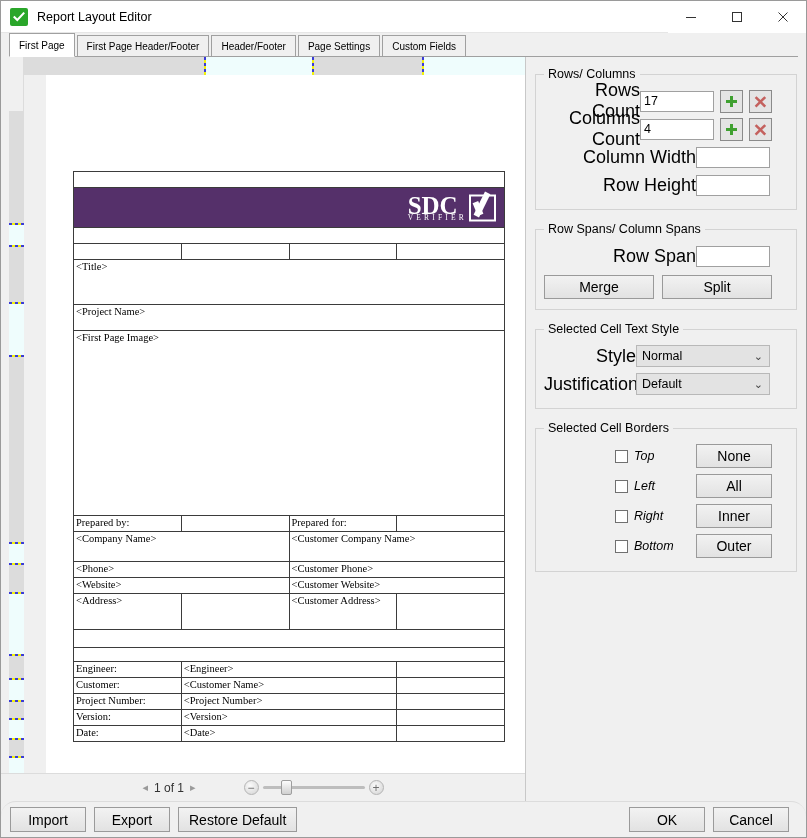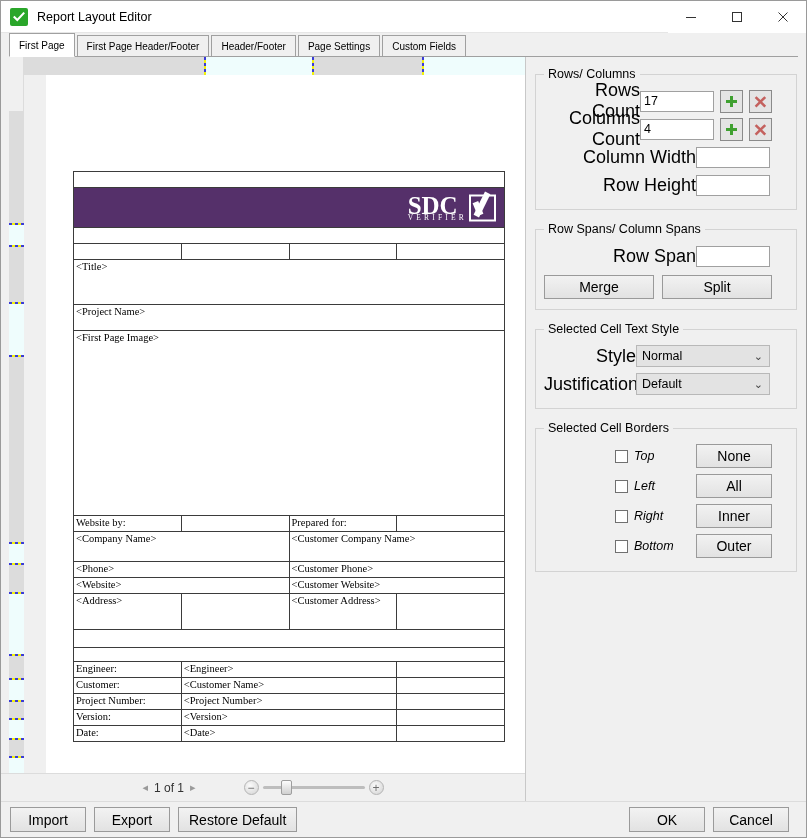--- a/index.html
+++ b/index.html
@@ -252,20 +252,21 @@
   .chkrow { display:flex; align-items:center; justify-content:flex-end; height:30px; }
   .chkrow .cl { width:62px; font-size:12.5px;font-style:italic; }
 
   
   .footer {
     height: 36px; min-height:36px;
     background:#f0f0f0;
     border-top:1px solid #dcdcdc;
     display:flex; align-items:center;
     padding: 0 9px;
+    border-radius: 15px;
   }
   .footer .btn { height:25px; padding: 0 10px; min-width:76px; margin-right:8px; }
   .footer .right { margin-left:auto; display:flex; }
   .footer .right .btn { min-width:76px; }
 </style>
 </head>
 <body>
 
 <div class="window">
 
@@ -372,21 +373,21 @@
             <tr>
               <td colspan="4" style="height:45px">&lt;Title&gt;</td>
             </tr>
             <tr>
               <td colspan="4" style="height:26px">&lt;Project Name&gt;</td>
             </tr>
             <tr class="tall-img">
               <td colspan="4">&lt;First Page Image&gt;</td>
             </tr>
             <tr>
-              <td>Website by:</td>
+              <td>Prepared by:</td>
               <td></td>
               <td>Prepared for:</td>
               <td></td>
             </tr>
             <tr>
               <td colspan="2" style="height:30px">&lt;Company Name&gt;</td>
               <td colspan="2" style="height:30px">&lt;Customer Company Name&gt;</td>
             </tr>
             <tr>
               <td colspan="2">&lt;Phone&gt;</td>

